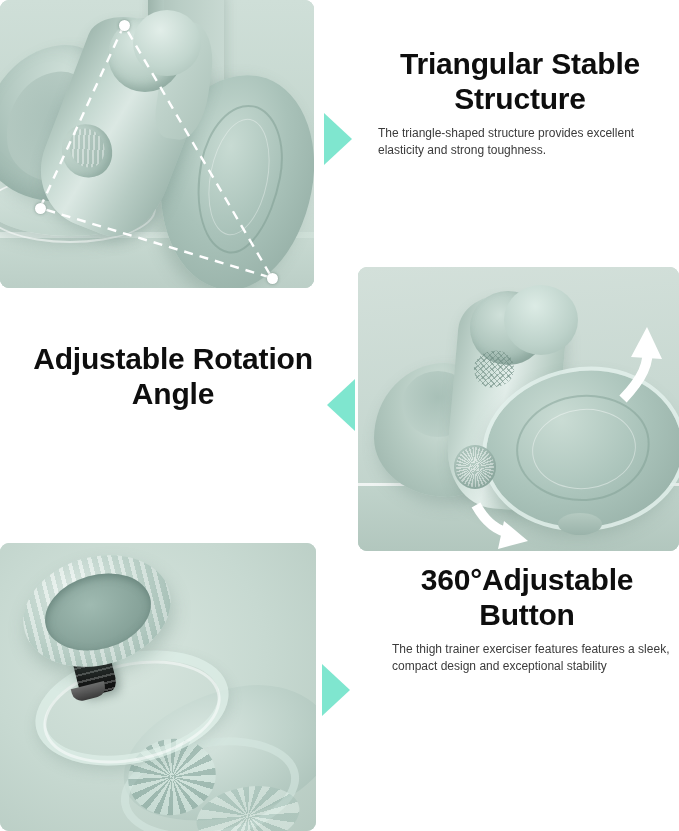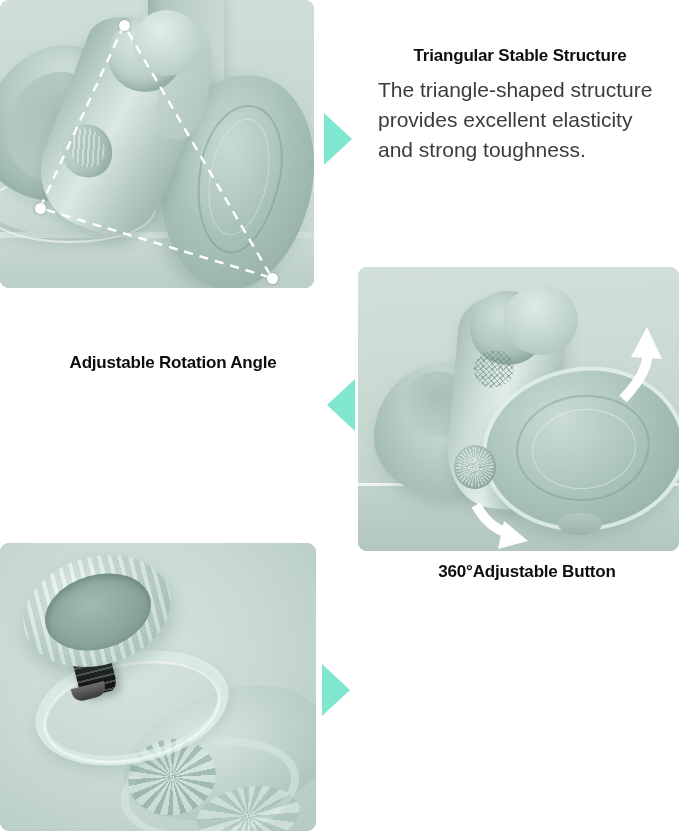--- a/index.html
+++ b/index.html
@@ -344,33 +344,33 @@
     border-bottom:26px solid transparent;
     border-right:28px solid var(--accent);
   }
   .ptr-1 { left:324px; top:113px; }
   .ptr-2 { left:327px; top:379px; }
   .ptr-3 { left:322px; top:664px; }
 
   
   .textblock { position:absolute; }
   .tb-1 { left:372px; top:46px;  width:296px; text-align:center; }
-  .tb-2 { left:8px;   top:353px; width:330px; text-align:center; }
+  .tb-2 { left:8px;   top:341px; width:330px; text-align:center; }
   .tb-3 { left:384px; top:562px; width:286px; text-align:center; }
 
   .heading{
-    font-size:17px;
+    font-size:30px;
     font-weight:bold;
     line-height:1.17;
     color:#0e0e0e;
     letter-spacing:-0.2px;
   }
   .body{
     margin-top:9px;
-    font-size:21px;
+    font-size:12px;
     line-height:1.42;
     color:#3b3b3b;
     text-align:left;
     font-weight:400;
   }
   .tb-2 .body { padding-left:14px; }
   .tb-1 .body { padding-left:6px; }
   .tb-3 .body { padding-left:8px; }
 </style>
 </head>
@@ -461,15 +461,16 @@
     <div class="heading">Triangular Stable Structure</div>
     <div class="body">The triangle-shaped structure provides excellent elasticity and strong toughness.</div>
   </div>
 
   <div class="textblock tb-2">
     <div class="heading">Adjustable Rotation Angle</div>
   </div>
 
   <div class="textblock tb-3">
     <div class="heading">360°Adjustable Button</div>
+    <div class="body">The thigh trainer exerciser features features a sleek, compact design and exceptional stability</div>
   </div>
 
 </div>
 
 </body></html>

